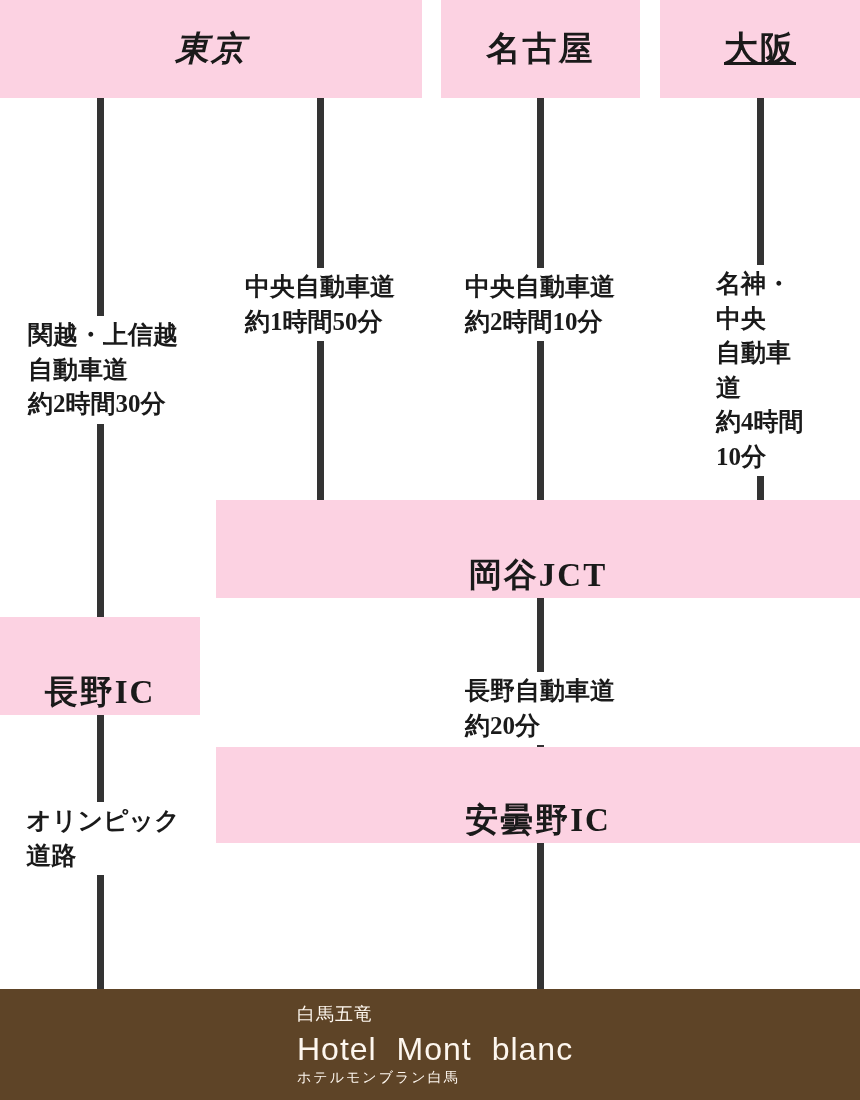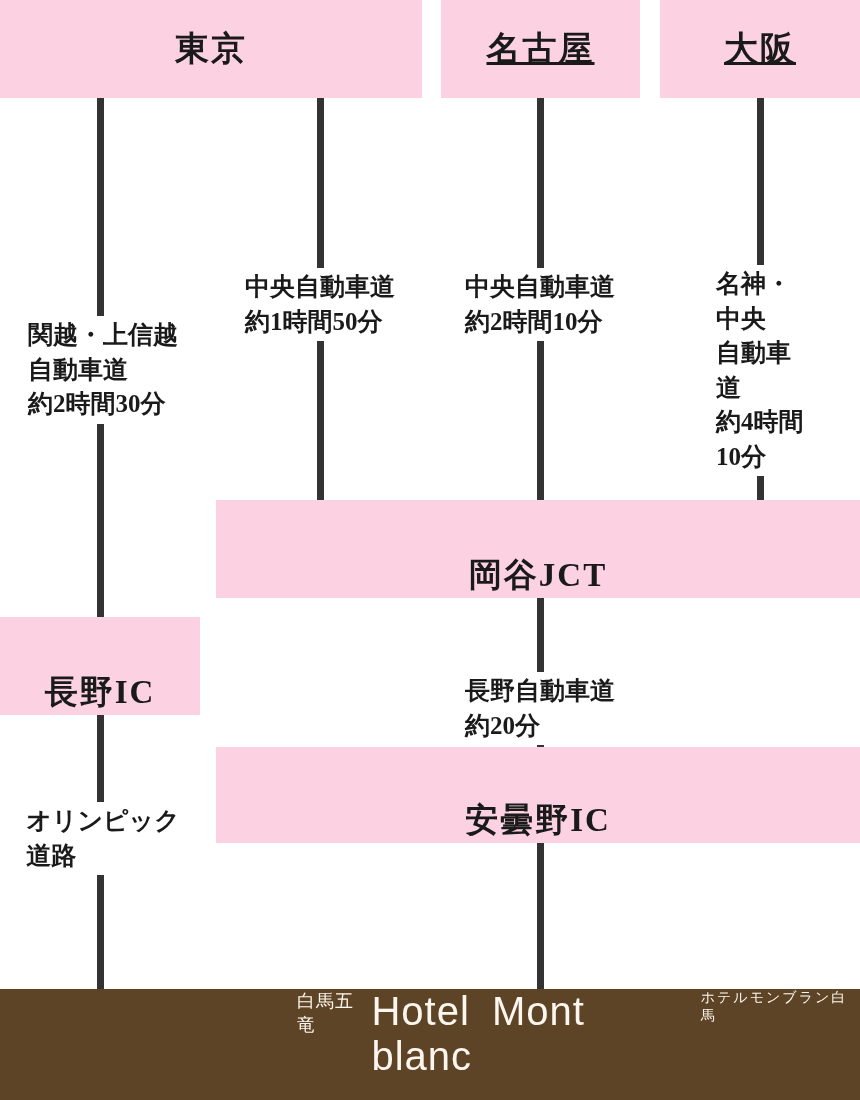--- a/index.html
+++ b/index.html
@@ -43,43 +43,43 @@
   }
   #footer{
     position:absolute;
     left:0;top:989px;
     width:860px;height:111px;
     background:#5e4427;
     z-index:2;
     box-sizing:border-box;
     padding-left:297px;
     display:flex;
-    flex-direction:row;
+    flex-direction:column;
     justify-content:center;
     color:#fdf6ee;
     font-family:"Liberation Sans","DejaVu Sans",sans-serif;
   }
   #footer .area{font-size:18px;letter-spacing:1px;margin-bottom:5px;}
-  #footer .name{font-size:40px;letter-spacing:1px;word-spacing:10px;margin-bottom:1px;}
+  #footer .name{font-size:32px;letter-spacing:1px;word-spacing:10px;margin-bottom:1px;}
   #footer .kana{font-size:14px;letter-spacing:2px;}
 </style>
 </head>
 <body>
 
 <div id="canvas">
 
   <div class="vline" style="left:97px;top:98px;height:891px;"></div>
   <div class="vline" style="left:317px;top:98px;height:402px;"></div>
   <div class="vline" style="left:537px;top:98px;height:891px;"></div>
   <div class="vline" style="left:757px;top:98px;height:402px;"></div>
 
-  <div class="pinkbox" style="left:0;top:0;width:422px;height:98px;">
+  <div class="pinkbox" style="left:0;top:0;width:422px;height:98px;font-style:italic;">
     <span>東京</span>
   </div>
-  <div class="pinkbox" style="left:441px;top:0;width:199px;height:98px;text-decoration:underline;">
+  <div class="pinkbox" style="left:441px;top:0;width:199px;height:98px;">
     <span>名古屋</span>
   </div>
   <div class="pinkbox" style="left:660px;top:0;width:200px;height:98px;text-decoration:underline;">
     <span>大阪</span>
   </div>
 
   <div class="rlabel" style="left:103px;top:316px;">関越・上信越
 自動車道
 約2時間30分</div>
   <div class="rlabel" style="left:320px;top:268px;">中央自動車道

